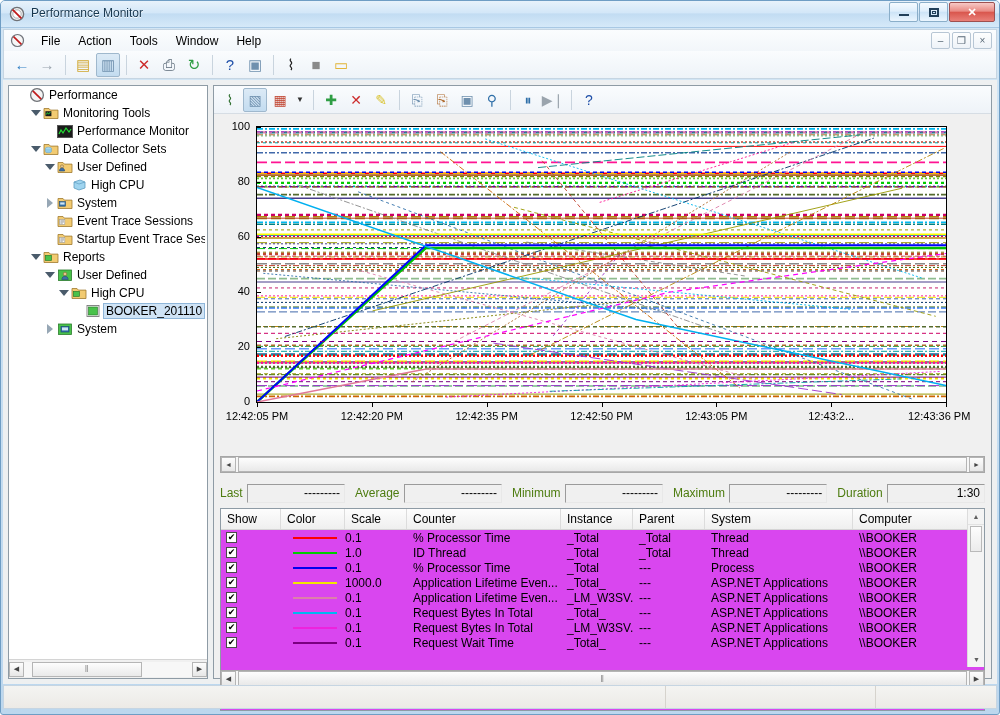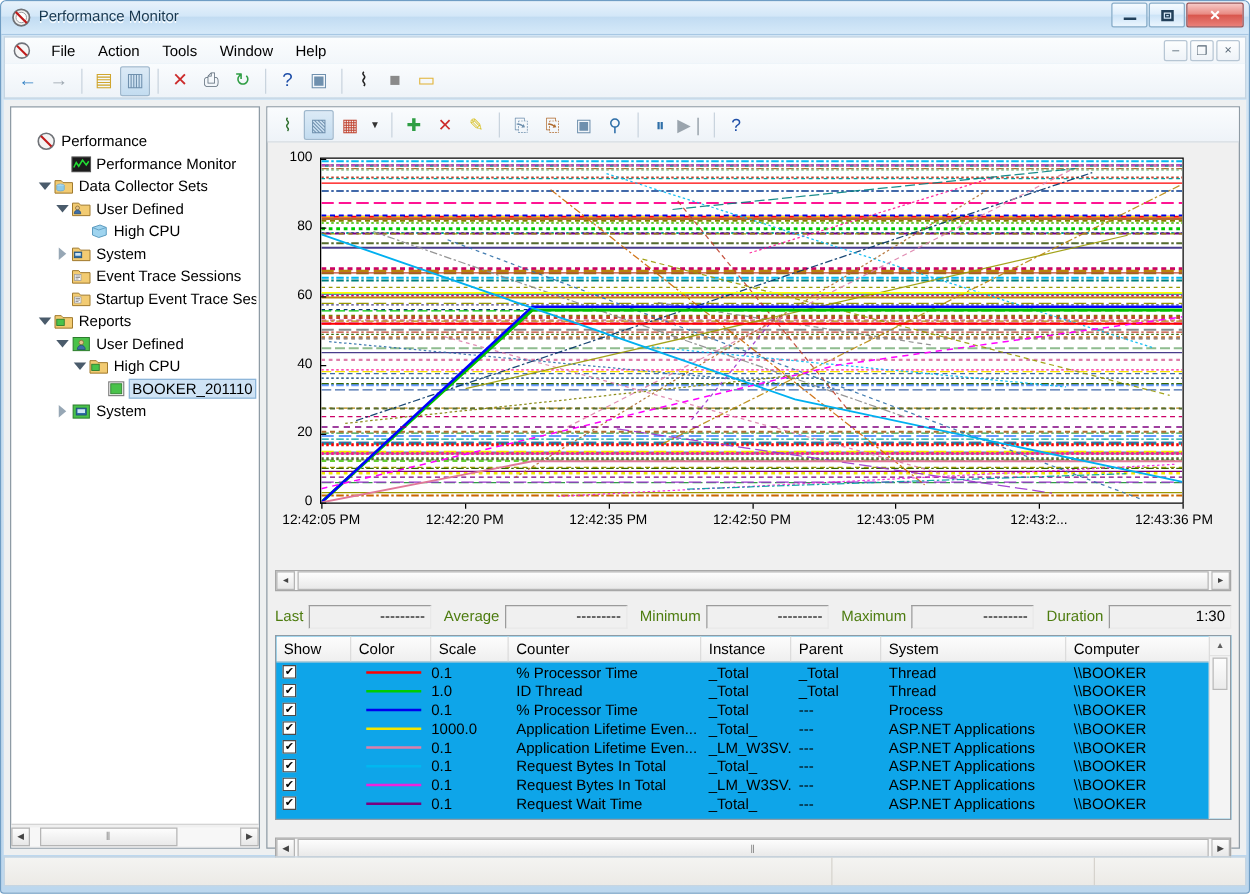--- a/index.html
+++ b/index.html
@@ -107,21 +107,21 @@
     background: #eef0f1;
   }
 
   
   #tree-pane {
     position: absolute; left: 5px; top: 5px;
     width: 200px; height: 594px;
     background: #ffffff;
     border: 1px solid #8e9ba5;
   }
-  #tree-scroll { position: absolute; left:0; top:0; width:198px; height:573px; overflow:hidden;margin-top:18px; }
+  #tree-scroll { position: absolute; left:0; top:0; width:198px; height:573px; overflow:hidden; }
   .tree-node {
     display: flex; align-items: center; height: 18px;
     white-space: nowrap; font-size: 12px; color: #000;
     padding-right: 2px;
   }
   .tree-node .indent { display: inline-block; }
   .expander {
     width: 13px; height: 18px; display:flex; align-items:center; justify-content:center;
     flex: 0 0 13px;
   }
@@ -205,22 +205,22 @@
     height: 19px; background: #f0f0f0;
     border: 1px solid #9b9b9b;
     border-right-color: #e8e8e8; border-bottom-color: #e8e8e8;
     display: flex; align-items: center; justify-content: flex-end;
     padding-right: 4px; font-size: 12px; color: #000;
     margin-right: 10px;
   }
 
   
   #ctable {
-    position: absolute; left: 6px; top: 422px; width: 765px; height: 148px;
-    background: #0ea5e9; border: 1px solid #8e9ba5;
+    position: absolute; left: 6px; top: 422px; width: 765px; height: 203px;
+    background: #d946ef; border: 1px solid #8e9ba5;
     overflow: hidden;
   }
   #ct-head {
     display: flex; height: 21px;
     background: linear-gradient(to bottom, #fdfdfd, #efefef);
     border-bottom: 1px solid #d4d4d4;
     font-size: 12px;
   }
   #ct-head .th {
     border-right: 1px solid #dcdcdc;
@@ -351,20 +351,34 @@
           <div class="tree-node">
             <span class="indent" style="width: 6px;"></span>
             <span class="expander"></span>
             <span class="node-icon">
               <svg width="16" height="16" viewBox="0 0 16 16">
                 <circle cx="8" cy="8" r="6.4" fill="#f4f4f4" stroke="#6f7277" stroke-width="1.3"></circle>
                 <path d="M3.8 3.8 L12.2 12.2" stroke="#c01b1b" stroke-width="1.7"></path>
               </svg>
             </span>
             <span class="node-label">Performance</span>
+          </div>
+          <div class="tree-node">
+            <span class="indent" style="width: 20px;"></span>
+            <span class="expander">
+              <i class="tri open"></i>
+            </span>
+            <span class="node-icon">
+              <svg width="16" height="14" viewBox="0 0 16 14">
+                <path d="M1 2.5h5l1.4 1.6H15v8.4H1z" fill="#f2cb72" stroke="#a07a2e" stroke-width="0.8"></path>
+                <rect x="2.4" y="5.2" width="6" height="5" fill="#1b1b1b"></rect>
+                <polyline points="3.2,8.6 4.4,6.6 5.6,8.2 7.4,6" fill="none" stroke="#22dd33" stroke-width="0.9"></polyline>
+              </svg>
+            </span>
+            <span class="node-label">Monitoring Tools</span>
           </div>
           <div class="tree-node">
             <span class="indent" style="width: 34px;"></span>
             <span class="expander"></span>
             <span class="node-icon">
               <svg width="16" height="13" viewBox="0 0 16 13">
                 <rect x="0.5" y="0.5" width="15" height="12" fill="#1b1b1b" stroke="#555"></rect>
                 <polyline points="2,9 4,5 6,8 9,3 12,7 14,4" fill="none" stroke="#22dd33" stroke-width="1.2"></polyline>
               </svg>
             </span>

